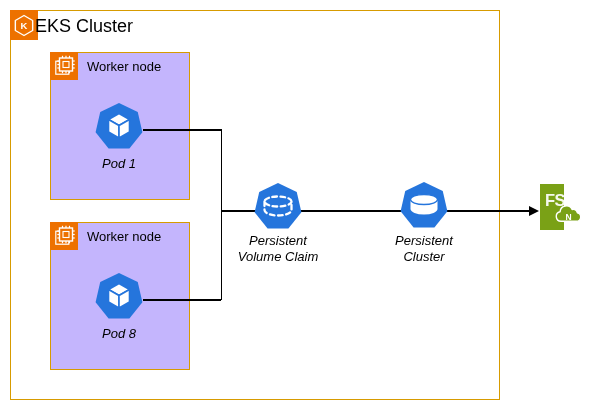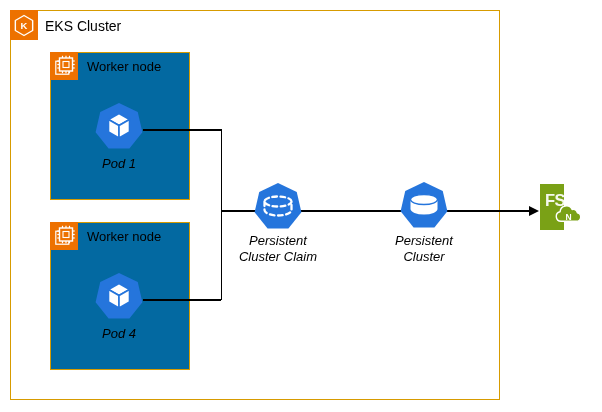--- a/index.html
+++ b/index.html
@@ -3,34 +3,34 @@
 <meta charset="utf-8">
 <style>
   html,body{margin:0;padding:0;background:#ffffff;}
   body{font-family:"Liberation Sans", sans-serif; color:#000;}
   #canvas{position:relative;width:602px;height:412px;background:#fff;overflow:hidden;}
 
   
   .eks-box{position:absolute;left:10px;top:10px;width:490px;height:390px;
            border:1.5px solid #D79B00;background:transparent;box-sizing:border-box;}
   .worker-box{position:absolute;width:140px;height:148px;border:1.2px solid #D79B00;
-              background:#0369a1;box-sizing:border-box;}
+              background:#c4b5fd;box-sizing:border-box;}
   .worker-box.one{left:50px;top:52px;}
   .worker-box.two{left:50px;top:222px;}
 
   
   .orange-sq{position:absolute;background:#ED7100;}
   .eks-icon{left:10px;top:10px;width:28px;height:30px;}
   .worker-icon{width:28px;height:28px;left:-1.2px;top:-1.2px;position:absolute;}
 
   .fsx-icon{position:absolute;left:540px;top:184px;width:24px;height:46px;background:#7AA116;}
 
   
   .lbl{position:absolute;font-size:13px;line-height:16px;white-space:nowrap;}
-  .eks-lbl{left:45px;top:18px;font-size:14px;}
+  .eks-lbl{left:35px;top:18px;font-size:18px;}
   .worker-lbl{position:absolute;left:36px;top:6px;font-size:13px;}
   .center-lbl{position:absolute;text-align:center;font-size:13px;line-height:16px;font-style:italic;}
   .pod-lbl{left:79px;width:80px;}
   .pod-lbl.one{top:156px;}
   .pod-lbl.two{top:326px;}
   .pvc-lbl{left:218px;top:233px;width:120px;}
   .pv-lbl{left:364px;top:233px;width:120px;}
 
   
   .hepta{position:absolute;width:48px;height:48px;}
@@ -134,34 +134,34 @@
   <div class="hepta pod2">
     <svg width="48" height="48" viewBox="0 0 48 48">
       <polygon points="24,0 42.76,9.04 47.4,29.34 34.41,45.62 13.59,45.62 0.6,29.34 5.24,9.04" fill="#2575DC"></polygon>
       <g fill="#ffffff" stroke="#2575DC" stroke-width="1.6" stroke-linejoin="round">
         <path d="M24,10.5 L34.5,16.5 L24,22.5 L13.5,16.5 Z"></path>
         <path d="M13.5,16.5 L24,22.5 L24,35 L13.5,29 Z"></path>
         <path d="M34.5,16.5 L24,22.5 L24,35 L34.5,29 Z"></path>
       </g>
     </svg>
   </div>
-  <div class="center-lbl pod-lbl two">Pod 4</div>
+  <div class="center-lbl pod-lbl two">Pod 8</div>
 
   <div class="hepta pvc-ic">
     <svg width="48" height="48" viewBox="0 0 48 48">
       <polygon points="24,0 42.76,9.04 47.4,29.34 34.41,45.62 13.59,45.62 0.6,29.34 5.24,9.04" fill="#2575DC"></polygon>
       <g fill="none" stroke="#ffffff" stroke-width="2.3" stroke-dasharray="4.5,3.5" stroke-linecap="round">
         <ellipse cx="24" cy="18.5" rx="13.5" ry="5"></ellipse>
         <path d="M10.5,18.5 L10.5,27 A13.5,5.5 0 0 0 37.5,27 L37.5,18.5"></path>
       </g>
     </svg>
   </div>
   <div class="center-lbl pvc-lbl">
     <div>Persistent</div>
-    <div>Cluster Claim</div>
+    <div>Volume Claim</div>
   </div>
 
   <div class="hepta pv-ic">
     <svg width="48" height="48" viewBox="0 0 48 48">
       <polygon points="24,0 42.76,9.04 47.4,29.34 34.41,45.62 13.59,45.62 0.6,29.34 5.24,9.04" fill="#2575DC"></polygon>
       <path d="M10.5,17.5 L10.5,27 A13.5,5.5 0 0 0 37.5,27 L37.5,17.5 Z" fill="#ffffff"></path>
       <ellipse cx="24" cy="17.5" rx="13.5" ry="5" fill="#ffffff" stroke="#2575DC" stroke-width="1.3"></ellipse>
     </svg>
   </div>
   <div class="center-lbl pv-lbl">

